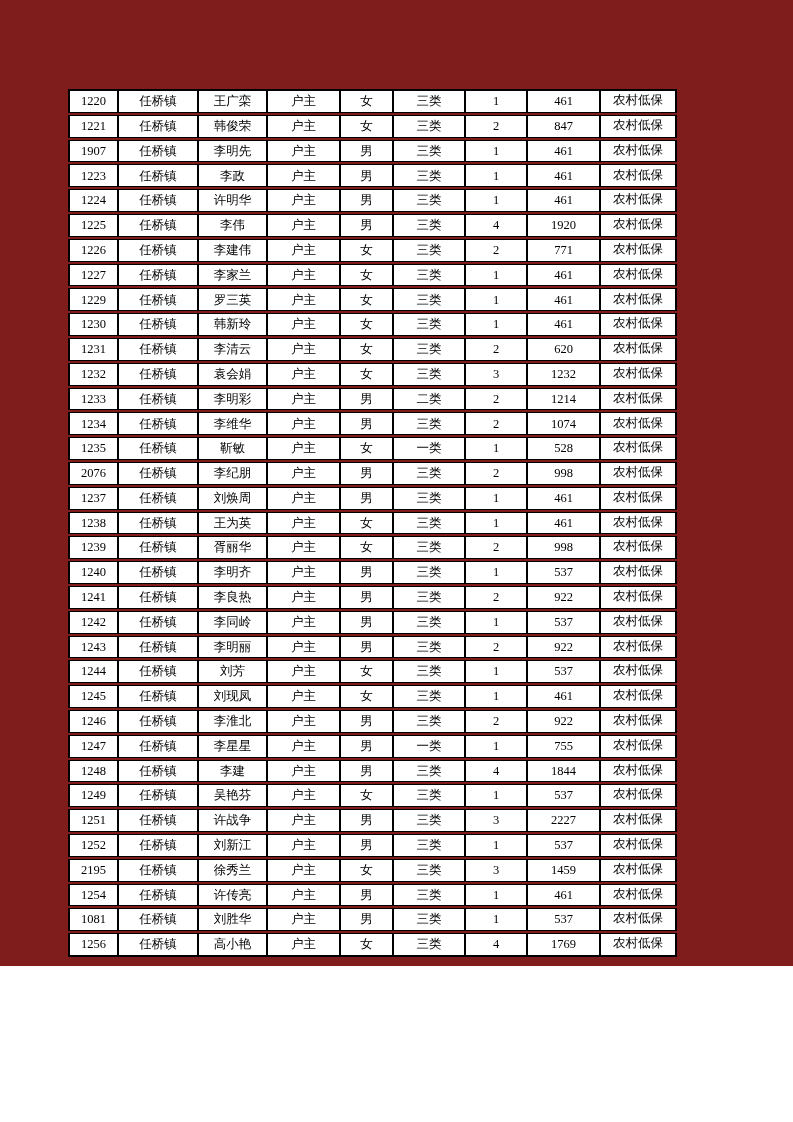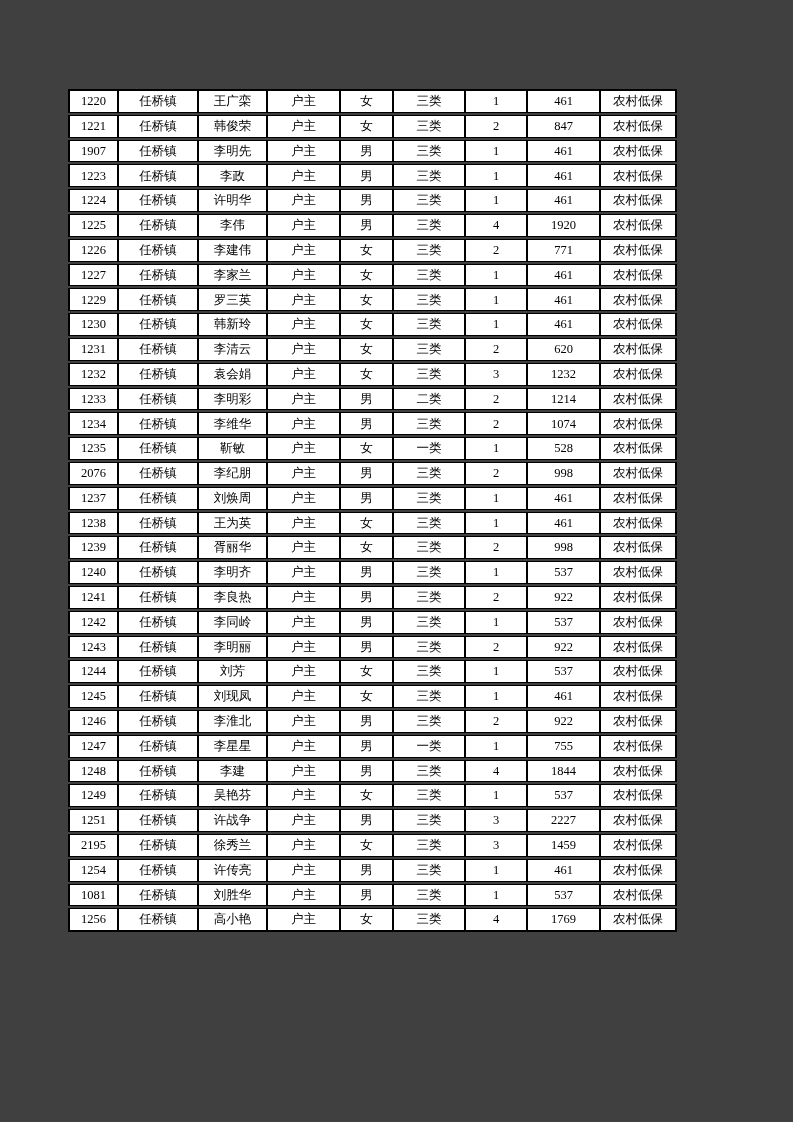--- a/index.html
+++ b/index.html
@@ -3,22 +3,22 @@
 <meta charset="utf-8">
 <style>
   html, body {
     margin: 0;
     padding: 0;
     background: #ffffff;
   }
   .page {
     position: relative;
     width: 793px;
-    height: 1122px;
-    background: #404040;
+    height: 966px;
+    background: #7f1d1d;
     overflow: hidden;
     font-family: "Liberation Serif", "DejaVu Serif", serif;
     color: #000000;
   }
   .table-wrap {
     position: absolute;
     left: 68px;
     top: 87px;
     width: 609px;
   }
@@ -38,21 +38,21 @@
     vertical-align: middle;
     font-size: 12.5px;
     line-height: 1;
     white-space: nowrap;
     overflow: hidden;
     background: #ffffff;
   }
   
   table.roster tr td { border-width: 1px; }
   table.roster tr td:first-child { border-left-width: 2px; }
-  table.roster tr td:last-child { border-right-width: 2px; }
+  table.roster tr td:last-child { border-right-width: 2px; font-family: Liberation Mono, monospace; }
   table.roster tr:first-child td { border-top-width: 2px; }
   table.roster tr:last-child td { border-bottom-width: 2px; }
 
   col.c-id     { width: 50px; }
   col.c-town   { width: 80px; }
   col.c-name   { width: 69px; }
   col.c-rel    { width: 73px; }
   col.c-sex    { width: 53px; }
   col.c-cat    { width: 72px; }
   col.c-count  { width: 62px; }
@@ -401,20 +401,31 @@
             <td>任桥镇</td>
             <td>许战争</td>
             <td>户主</td>
             <td>男</td>
             <td>三类</td>
             <td>3</td>
             <td>2227</td>
             <td>农村低保</td>
           </tr>
           <tr>
+            <td>1252</td>
+            <td>任桥镇</td>
+            <td>刘新江</td>
+            <td>户主</td>
+            <td>男</td>
+            <td>三类</td>
+            <td>1</td>
+            <td>537</td>
+            <td>农村低保</td>
+          </tr>
+          <tr>
             <td>2195</td>
             <td>任桥镇</td>
             <td>徐秀兰</td>
             <td>户主</td>
             <td>女</td>
             <td>三类</td>
             <td>3</td>
             <td>1459</td>
             <td>农村低保</td>
           </tr>

